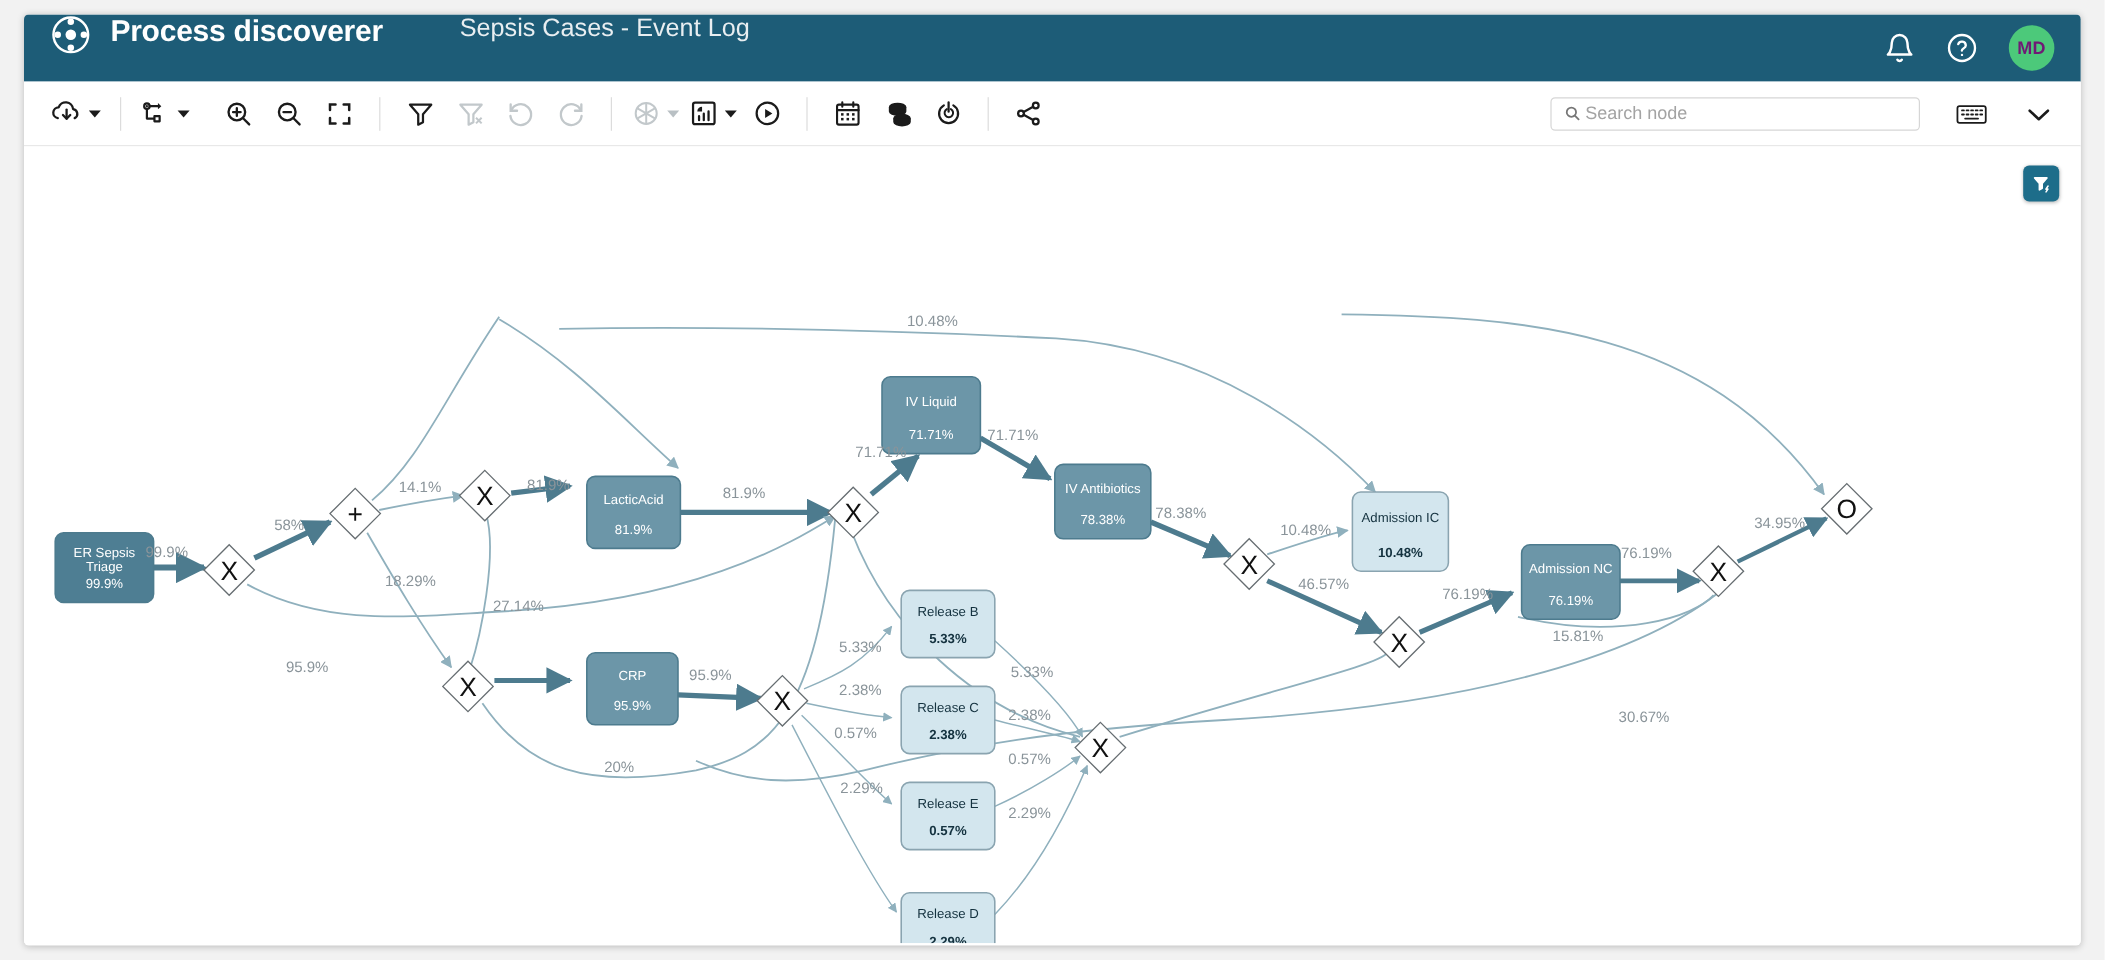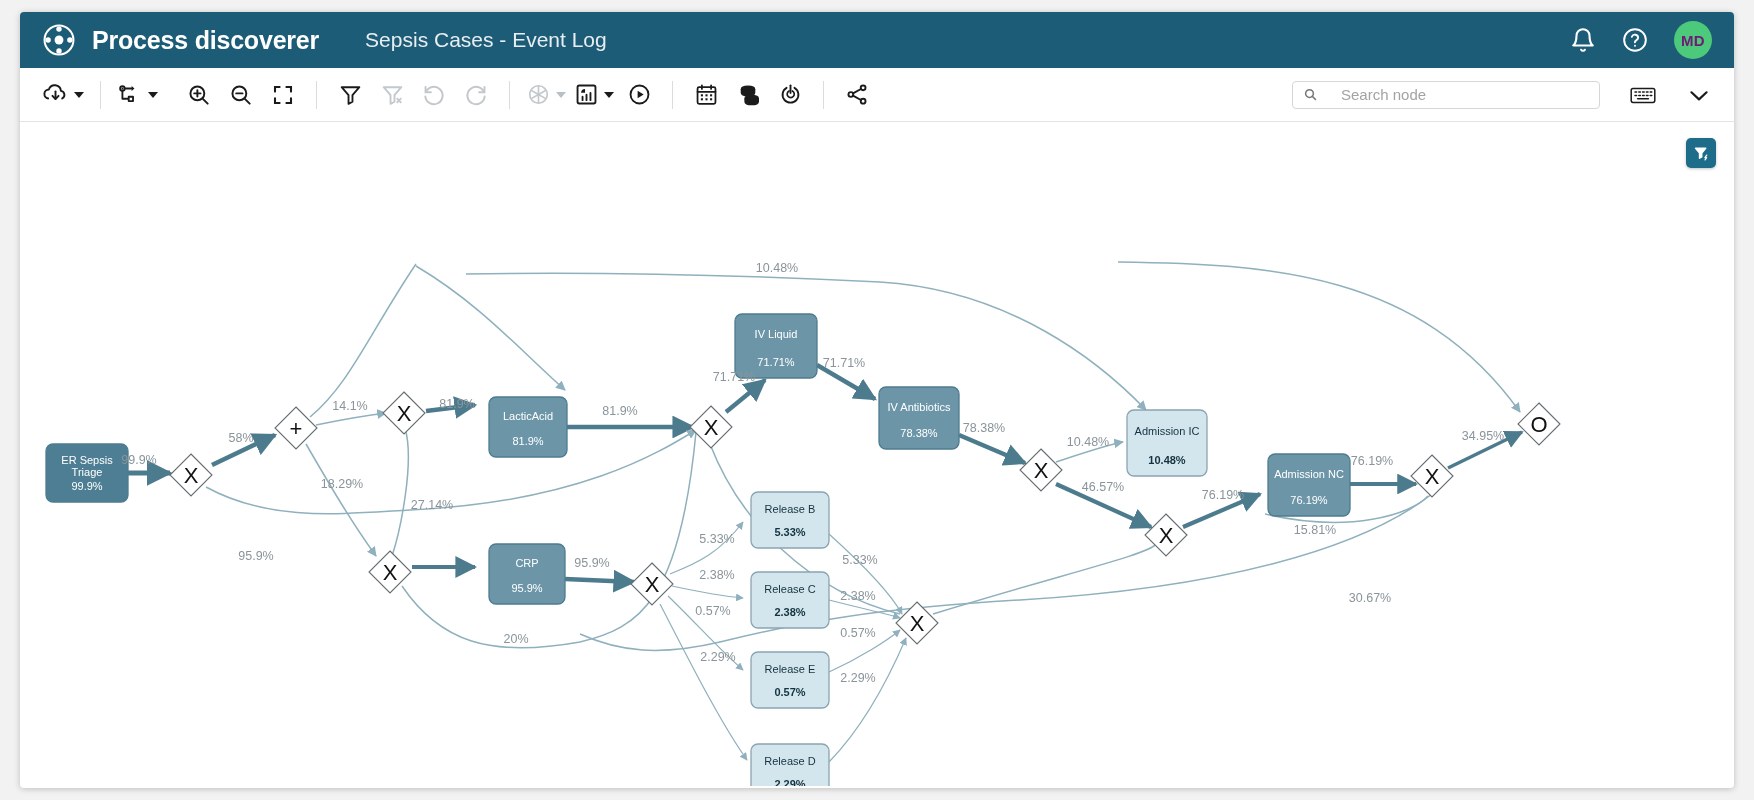--- a/index.html
+++ b/index.html
@@ -23,36 +23,35 @@
     box-shadow: 0 1px 6px rgba(0,0,0,0.22);
     overflow: hidden;
   }
 
   
   .header {
     position: relative;
     height: 56px;
     background: #1d5c77;
     display: flex;
-    align-items: center;
     padding: 0 22px;
     box-sizing: border-box;
   }
   .header .logo { width: 34px; height: 34px; flex: 0 0 auto; margin-right: 16px; }
   .app-title {
     color: #ffffff;
     font-size: 25px;
     font-weight: bold;
     letter-spacing: -0.2px;
     white-space: nowrap;
   }
   .log-title {
     color: #e8eef1;
     font-size: 21px;
-    margin-left: 46px;
+    margin-left: 64px;
     white-space: nowrap;
     font-weight: 400;
   }
   .header-right {
     margin-left: auto;
     display: flex;
     align-items: center;
     gap: 26px;
   }
   .hicon { width: 26px; height: 26px; color: #ffffff; display: block; }
@@ -109,21 +108,21 @@
     border: 1px solid #d6d6d6;
     border-radius: 4px;
     padding: 0 10px;
     box-sizing: border-box;
     background: #fff;
   }
   .search-box svg { flex: 0 0 auto; color: #777; }
   .search-box input {
     border: 0; outline: 0;
     flex: 1 1 auto;
-    margin-left: 21px;
+    margin-left: 1px;
     font-size: 15px;
     font-family: "Liberation Sans", sans-serif;
     color: #0f172a;
     background: transparent;
   }
   .search-box input::placeholder { color: #a3a3a3; }
 
   
   .canvas {
     position: relative;

